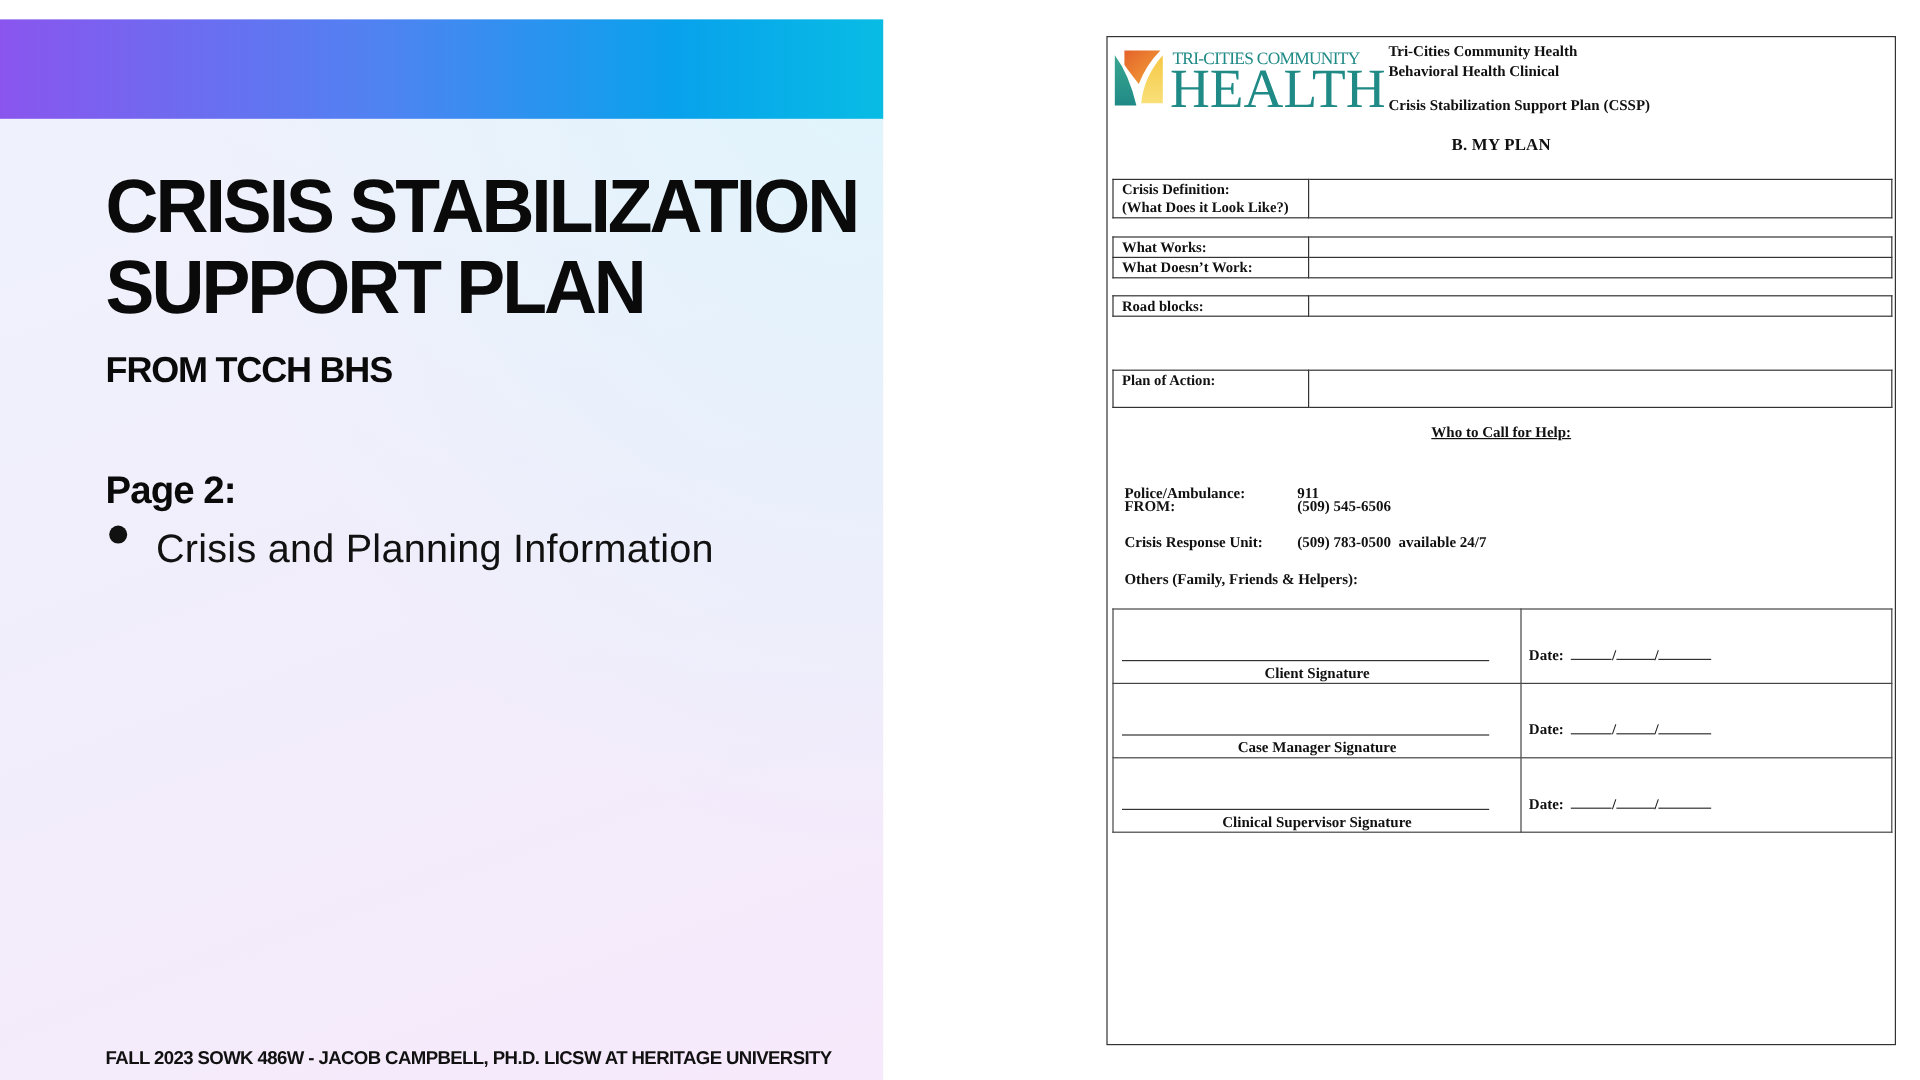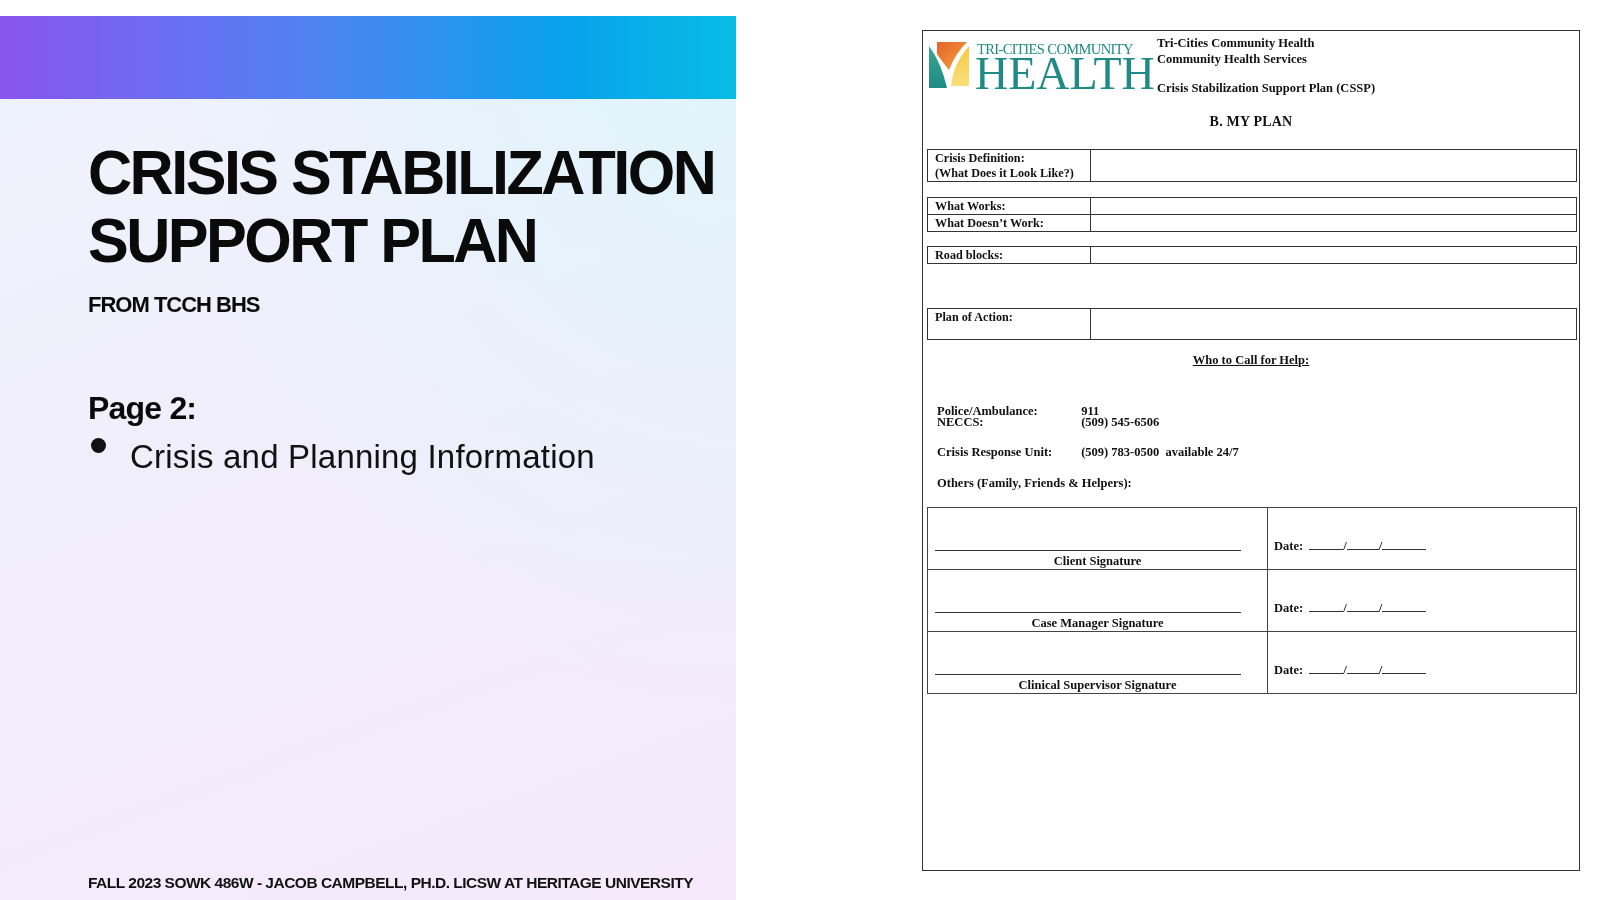--- a/index.html
+++ b/index.html
@@ -23,21 +23,21 @@
     z-index: 1;
   }
   .slide-title {
     position: absolute; left: 88px; top: 122px; z-index: 2;
     font-family: "Liberation Sans", sans-serif; font-weight: 700;
     font-size: 63px; line-height: 68px; letter-spacing: -2.6px; color: #0a0a0a;
     width: 800px; transform: scaleX(0.97); transform-origin: left top;
   }
   .slide-subtitle {
     position: absolute; left: 88px; top: 276px; z-index: 2;
-    font-weight: 700; font-size: 22px; letter-spacing: -1px; color: #0a0a0a;
+    font-weight: 700; font-size: 30px; letter-spacing: -1px; color: #0a0a0a;
   }
   .section-heading {
     position: absolute; left: 88px; top: 354px; z-index: 2;
     font-weight: 700; font-size: 32px; letter-spacing: -0.8px; color: #0a0a0a; margin-top: 20px;
   }
   .bullet-list { position: absolute; left: 88px; top: 422px; z-index: 2; list-style: none; }
   .bullet-item { display: flex; font-size: 33px; color: #111; letter-spacing: 0.2px; }
   .bullet-dot {
     width: 15px; height: 15px; border-radius: 50%; background: #111;
     margin-left: 3px; margin-right: 24px; flex: 0 0 auto;
@@ -140,21 +140,21 @@
       <path d="M10 2 L40 2 Q28 14 22 30 Q14 20 10 14 Z" fill="url(#lgOrange)"></path>
       <path d="M42 6 L42 46 L24 46 Q26 24 42 6 Z" fill="url(#lgYellow)"></path>
       <path d="M2 6 Q14 22 20 48 L2 48 Z" fill="url(#lgTeal)"></path>
     </svg>
     <div class="logo-top">TRI-CITIES COMMUNITY</div>
     <div class="logo-bottom">HEALTH</div>
   </div>
 
   <div class="doc-org">
     <div>Tri-Cities Community Health</div>
-    <div>Community Health Services</div>
+    <div>Behavioral Health Clinical</div>
   </div>
   <div class="doc-formname">Crisis Stabilization Support Plan (CSSP)</div>
 
   <div class="doc-section">B. MY PLAN</div>
 
   <table class="ftable" style="top:118px;">
     <tbody>
         <tr style="height:32px;">
       <td class="lbl">
         <div>Crisis Definition:</div>
@@ -196,21 +196,21 @@
   </tbody>
     </table>
 
   <div class="who-title">Who to Call for Help:</div>
 
   <div class="contact" style="top:333px;margin-top:40px;">
     <span class="c-label">Police/Ambulance:</span>
     <span>911</span>
   </div>
   <div class="contact" style="top:384px;">
-    <span class="c-label">NECCS:</span>
+    <span class="c-label">FROM:</span>
     <span>(509) 545-6506</span>
   </div>
   <div class="contact" style="top:414px;">
     <span class="c-label">Crisis Response Unit:</span>
     <span style="white-space:pre;">(509) 783-0500  available 24/7</span>
   </div>
   <div class="contact" style="top:445px;">Others (Family, Friends &amp; Helpers):</div>
 
   <table class="sig-table">
     <tbody>

